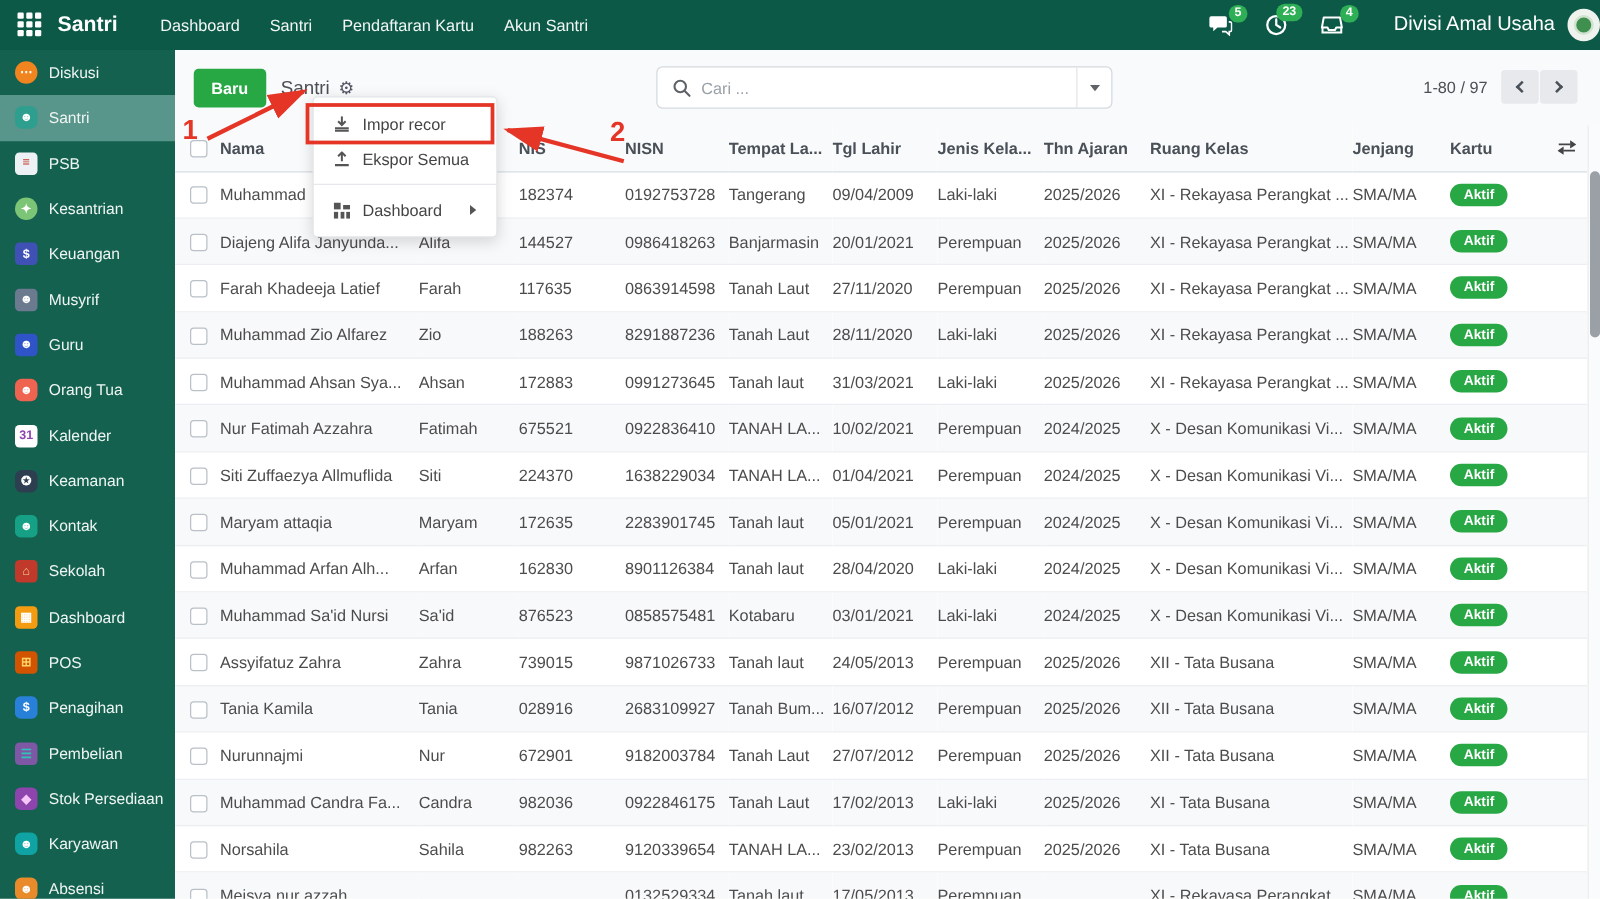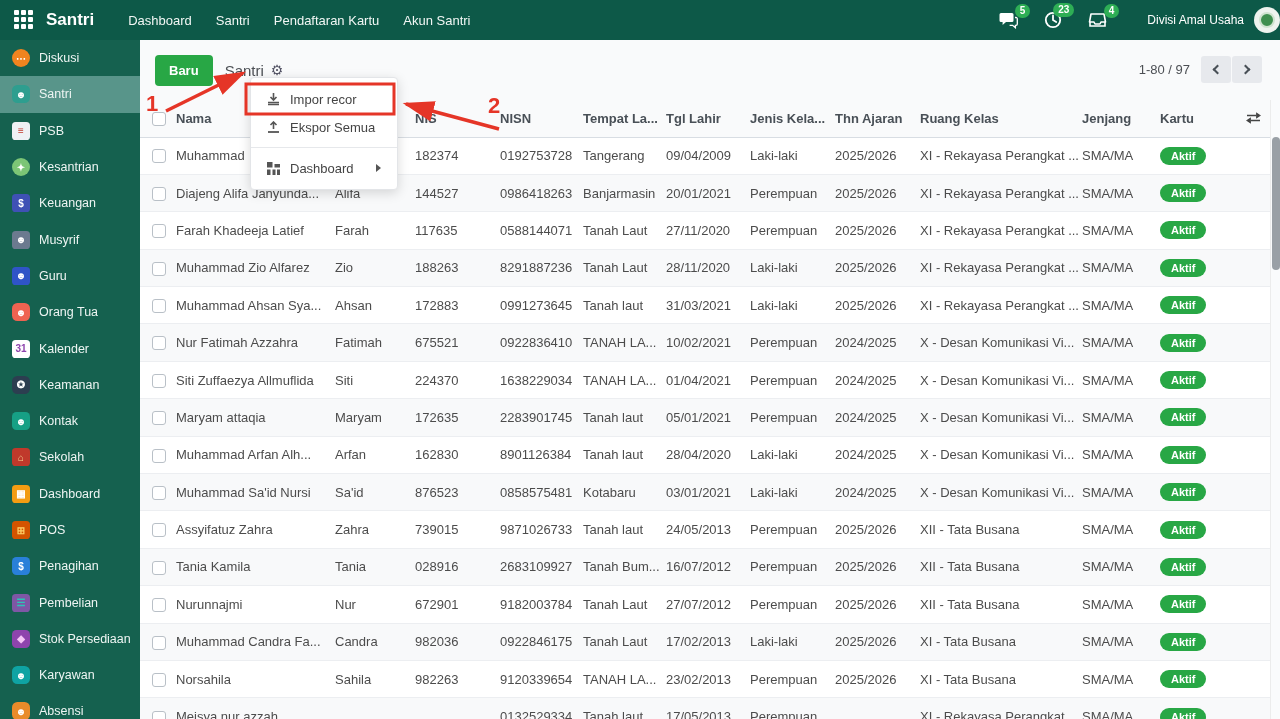--- a/index.html
+++ b/index.html
@@ -14,21 +14,21 @@
   .apps-grid i { background:#fff; border-radius:1px; }
   .brand { font-size:17px; font-weight:bold; margin-right:22px; cursor:pointer; }
   .topnav { display:flex; align-items:center; height:100%; }
   .topnav .nav-item { font-size:13px; padding:0 12px; height:100%; display:flex;
                       align-items:center; cursor:pointer; color:#f2f7f5; }
   .tspacer { flex:1; }
   .systray { display:flex; align-items:center; margin-right:14px; }
   .sys-icon { position:relative; margin-left:26px; cursor:pointer; display:flex; align-items:center; }
   .sys-badge { position:absolute; top:-8px; right:-12px; background:#2eae55; color:#fff;
                font-size:10px; font-weight:bold; border-radius:9px; padding:1px 5px; line-height:12px; }
-  .user-name { font-size:12px; margin:0 10px 0 26px; cursor:pointer; }
+  .user-name { font-size:16px; margin:0 10px 0 26px; cursor:pointer; }
   .avatar { width:26px; height:26px; border-radius:50%; background:#eef3ee; display:flex;
             align-items:center; justify-content:center; cursor:pointer; }
   .avatar i { width:16px; height:16px; border-radius:50%; background:#3f8f4f;
               border:2px solid #cfe3cf; display:block; }
 
   
   .sidebar { position:absolute; left:0; top:40px; width:140px; height:679px;
              background:#15614f; overflow:hidden; z-index:10; }
   .side-item { display:flex; align-items:center; height:36.3px; padding-left:12px;
                cursor:pointer; color:#eef5f3; }
@@ -231,20 +231,32 @@
     </div>
   </div>
 
 <div class="content">
 
   <div class="toolbar">
     <button class="btn-new">Baru</button>
     <span class="crumb">Santri</span>
     <span class="gear">⚙</span>
 
+    <div class="searchbox">
+      <span class="search-mag">
+        <svg width="15" height="15" viewBox="0 0 15 15">
+            <circle cx="6.2" cy="6.2" r="4.6" fill="none" stroke="#5f6368" stroke-width="1.7"></circle>
+            <line x1="9.8" y1="9.8" x2="13.6" y2="13.6" stroke="#5f6368" stroke-width="1.7" stroke-linecap="round"></line>
+          </svg>
+      </span>
+      <input type="text" placeholder="Cari ..." style="">
+      <span class="search-toggle">
+          <span class="caret-down"></span>
+        </span>
+    </div>
 
     <div class="pager">
       <span class="pager-text">1-80 / 97</span>
       <button class="pager-btn">
           <span class="chev left"></span>
         </button>
       <button class="pager-btn">
           <span class="chev right"></span>
         </button>
     </div>
@@ -319,21 +331,21 @@
             <td>XI - Rekayasa Perangkat ...</td>
             <td>SMA/MA</td>
             <td><span class="badge-aktif">Aktif</span></td>
             <td></td>
           </tr>
           <tr>
             <td><span class="cb"></span></td>
             <td>Farah Khadeeja Latief</td>
             <td>Farah</td>
             <td>117635</td>
-            <td>0588144071</td>
+            <td>0863914598</td>
             <td>Tanah Laut</td>
             <td>27/11/2020</td>
             <td>Perempuan</td>
             <td>2025/2026</td>
             <td>XI - Rekayasa Perangkat ...</td>
             <td>SMA/MA</td>
             <td><span class="badge-aktif">Aktif</span></td>
             <td></td>
           </tr>
           <tr class="stripe">

